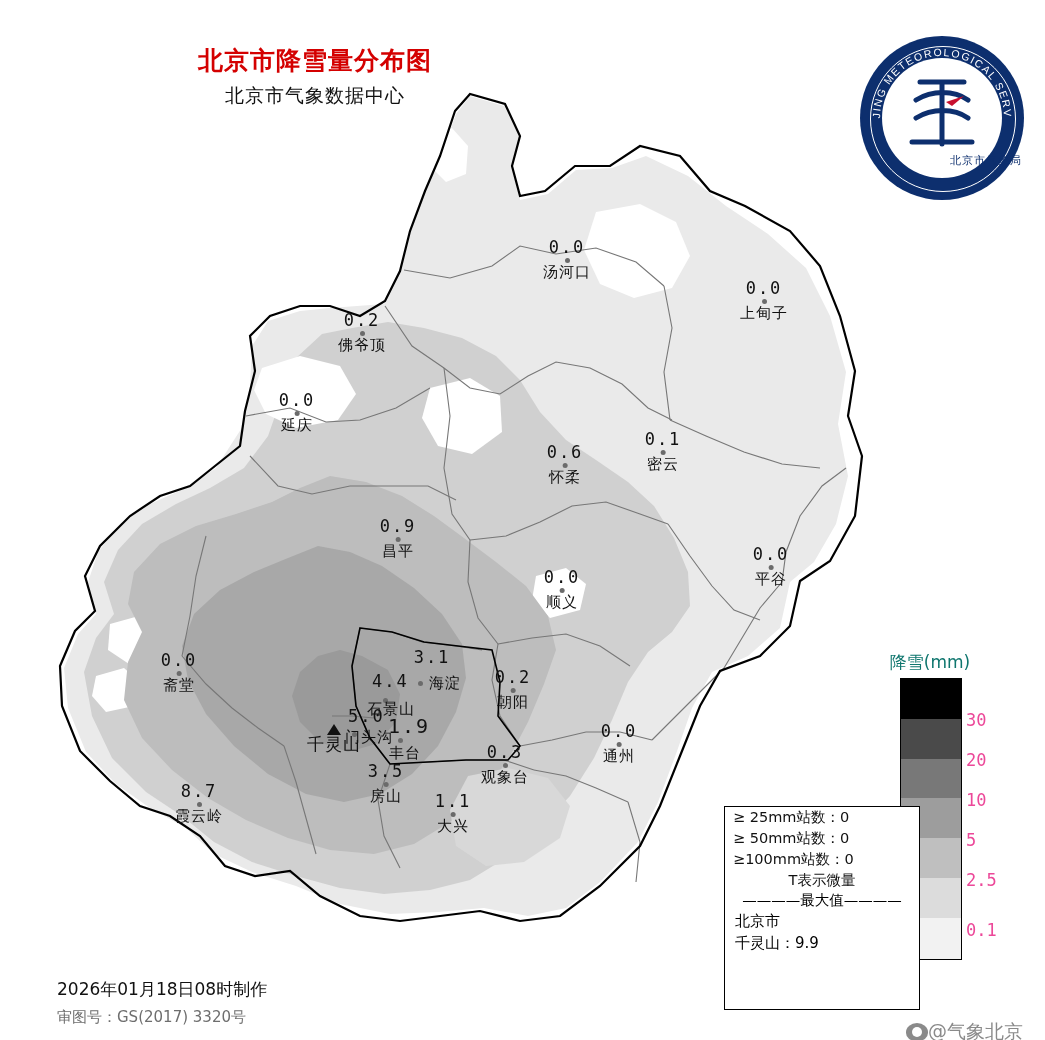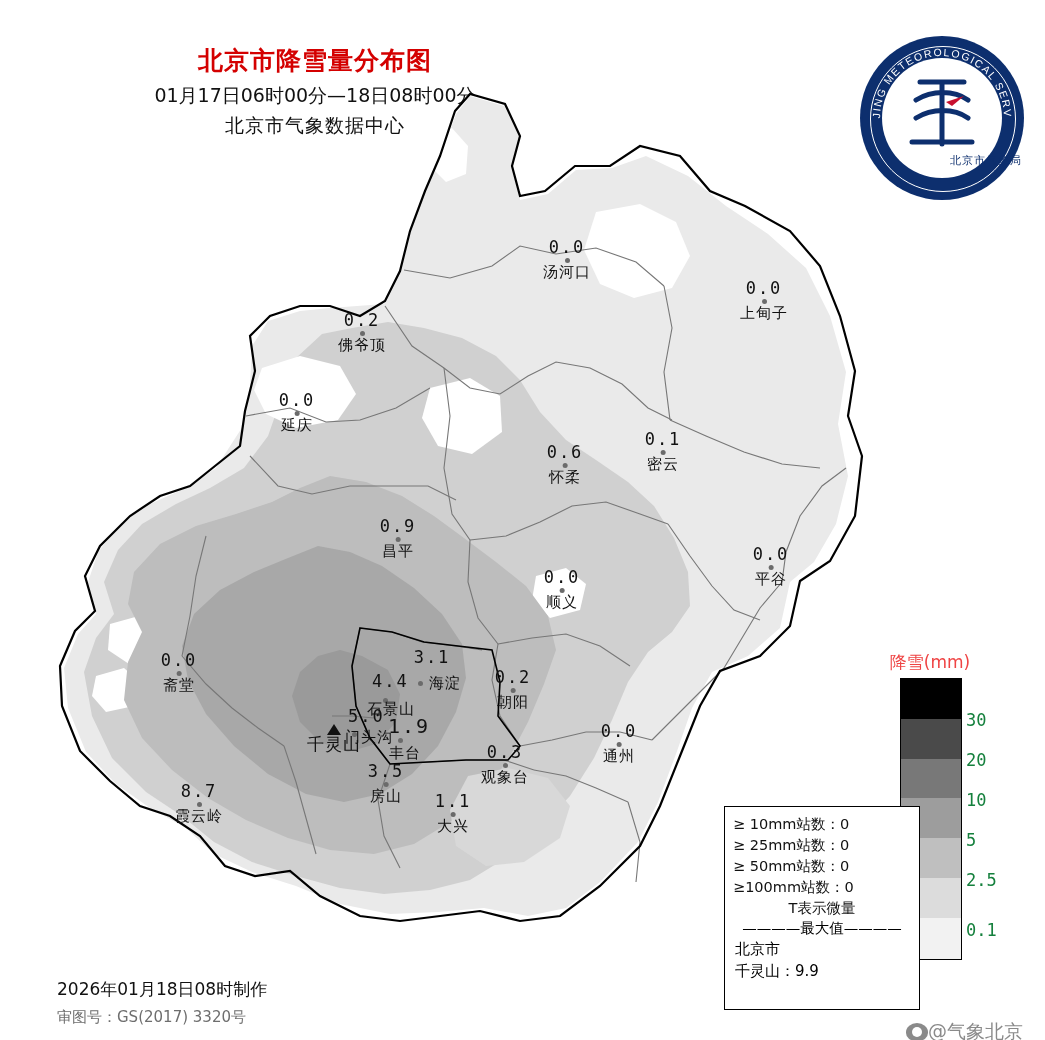--- a/index.html
+++ b/index.html
@@ -71,28 +71,28 @@
     font-family:"DejaVu Sans","Liberation Sans",sans-serif;
   }
   .stn.peak .tri{
     width:0;height:0;border-left:7px solid transparent;border-right:7px solid transparent;
     border-bottom:11px solid #111;margin:2px auto 1px auto;
   }
   .stn.peak .nm{font-size:17px;}
 
   
   .cbar-title{
-    position:absolute;left:930px;top:635px;font-size:17px;color:#ef4444;transform:translateX(-50%);
+    position:absolute;left:930px;top:635px;font-size:17px;color:#0f766e;transform:translateX(-50%);
     font-family:"DejaVu Sans","Liberation Sans",sans-serif;white-space:nowrap;
   }
   .cbar{position:absolute;left:900px;top:662px;width:60px;height:280px;border:1px solid #000;}
   .cbar div{width:100%;}
   .cbar-labels{position:absolute;left:966px;top:662px;height:280px;width:46px;}
   .cbar-labels span{
-    position:absolute;left:0;font-size:17px;color:#15803d;
+    position:absolute;left:0;font-size:17px;color:#ec4899;
     font-family:"DejaVu Sans Mono","Liberation Mono",monospace;
   }
 
   
   .statbox{
     position:absolute;left:724px;top:790px;width:194px;height:202px;
     border:1px solid #000;background:#fff;
     font-family:"DejaVu Sans","Liberation Sans",sans-serif;
   }
   .statbox .row{
@@ -121,21 +121,20 @@
   }
   .wb-eye::after{content:"";position:absolute;left:6px;top:4px;width:10px;height:10px;border-radius:50%;background:#fff;}
 </style>
 </head>
 <body>
 
 <div id="map-root">
 
   <div class="title-block">
     <div class="main-title">北京市降雪量分布图</div>
-    <div class="sub-title">01月17日06时00分—18日08时00分</div>
     <div class="sub-title2">北京市气象数据中心</div>
   </div>
 
   <div class="logo">
     <svg class="logo-arc" viewBox="0 0 160 160">
       <defs>
         <path id="arcTop" d="M 18,80 A 62,62 0 0 1 142,80"></path>
       </defs>
       <text>
         <textPath href="#arcTop" startOffset="50%" text-anchor="middle">BEIJING METEOROLOGICAL SERVICE</textPath>
@@ -333,21 +332,20 @@
   <div class="cbar-labels">
     <span style="top:32px">30</span>
     <span style="top:72px">20</span>
     <span style="top:112px">10</span>
     <span style="top:152px">5</span>
     <span style="top:192px">2.5</span>
     <span style="top:242px">0.1</span>
   </div>
 
   <div class="statbox">
-    <div class="row first">≥ 10mm站数：0</div>
     <div class="row">≥ 25mm站数：0</div>
     <div class="row">≥ 50mm站数：0</div>
     <div class="row">≥100mm站数：0</div>
     <div class="row center">T表示微量</div>
     <div class="maxline">————最大值————</div>
     <div class="mx">北京市</div>
     <div class="mx">千灵山：9.9</div>
   </div>
 
   <div class="made">2026年01月18日08时制作</div>

